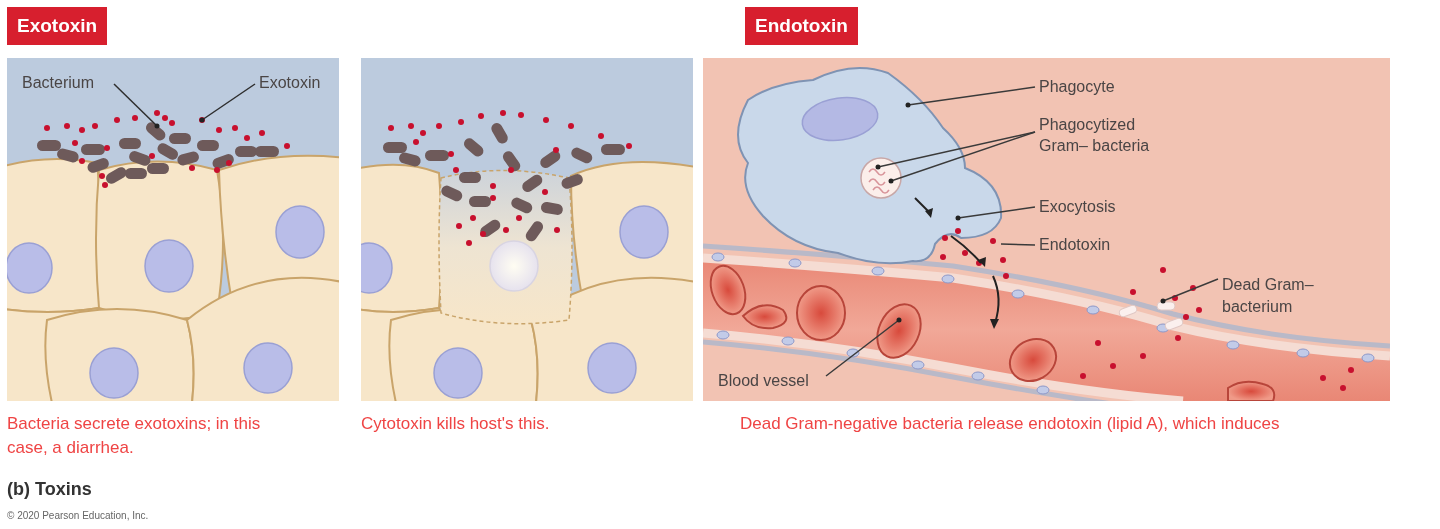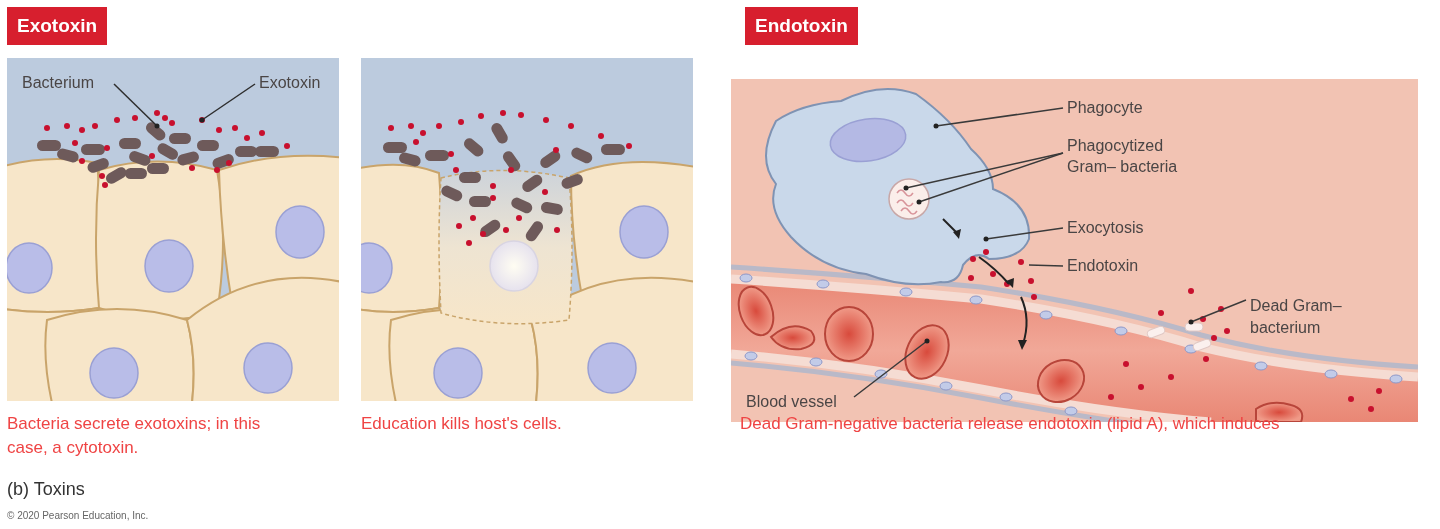--- a/index.html
+++ b/index.html
@@ -4,21 +4,21 @@
 <style>
   html, body { margin:0; padding:0; background:#ffffff; }
   body { width:1440px; height:529px; position:relative; overflow:hidden;
          font-family:"Liberation Sans", "DejaVu Sans", sans-serif; color:#3a3a3a; }
   .tag { position:absolute; height:38px; background:#d71f2e; color:#fff;
          font-weight:bold; font-size:19px; line-height:38px; padding:0 10px;
          box-sizing:border-box; }
   .panel { position:absolute; overflow:hidden; }
   .panel svg { display:block; }
   .caption { position:absolute; font-size:17px; line-height:24px; color:#ef4444; }
-  .fig-label { position:absolute; font-size:18px; font-weight:normal; color:#333; }
+  .fig-label { position:absolute; font-size:18px; font-weight:bold; color:#333; }
   .copyright { position:absolute; font-size:10px; color:#666;text-align:right; }
   .lbl { font-family:"Liberation Sans", "DejaVu Sans", sans-serif; font-size:16px; fill:#4a4545; }
 </style>
 </head>
 <body>
 
 <div class="tag" style="left:7px; top:7px;">
   <span>Exotoxin</span>
 </div>
 
@@ -95,21 +95,21 @@
       <line x1="248" y1="26" x2="195" y2="62"></line>
     </g>
     <circle cx="150" cy="68" r="2.5" fill="#222"></circle>
     <circle cx="195" cy="62" r="2.5" fill="#222"></circle>
     <text class="lbl" x="15" y="30">Bacterium</text>
     <text class="lbl" x="252" y="30">Exotoxin</text>
   </svg>
 </div>
 <div class="caption" style="left:7px; top:412px; width:330px;">
   <div>Bacteria secrete exotoxins; in this</div>
-  <div>case, a cytotoxin.</div>
+  <div>case, a diarrhea.</div>
 </div>
 
 <div class="panel" style="left:361px; top:58px; width:332px; height:343px;">
   <svg width="332" height="343" viewBox="0 0 332 343">
     <defs>
       <linearGradient id="dying" x1="0" y1="0" x2="0" y2="1">
         <stop offset="0" stop-color="#cdd3da"></stop>
         <stop offset="0.5" stop-color="#eee4d2"></stop>
         <stop offset="1" stop-color="#f7e6c9"></stop>
       </linearGradient>
@@ -179,28 +179,28 @@
       <circle cx="145" cy="172" r="3"></circle>
         <circle cx="158" cy="160" r="3"></circle>
         <circle cx="184" cy="134" r="3"></circle>
       <circle cx="196" cy="172" r="3"></circle>
         <circle cx="98" cy="168" r="3"></circle>
         <circle cx="108" cy="185" r="3"></circle>
     </g>
   </svg>
 </div>
 <div class="caption" style="left:361px; top:412px; width:330px;">
-  <div>Education kills host's cells.</div>
+  <div>Cytotoxin kills host's this.</div>
 </div>
 
 <div class="tag" style="left:745px; top:7px;">
   <span>Endotoxin</span>
 </div>
 
-<div class="panel" style="left:731px; top:58px; width:704px; height:343px;margin-top:21px;">
+<div class="panel" style="left:703px; top:58px; width:704px; height:343px;">
   <svg width="687" height="343" viewBox="0 0 687 343">
     <defs>
       <linearGradient id="blood" x1="0" y1="0" x2="0" y2="1">
         <stop offset="0" stop-color="#e98775"></stop>
         <stop offset="0.5" stop-color="#f1a898"></stop>
         <stop offset="1" stop-color="#e98775"></stop>
       </linearGradient>
       <radialGradient id="rbc">
         <stop offset="0" stop-color="#d84a3c"></stop>
         <stop offset="1" stop-color="#f09a88"></stop>

